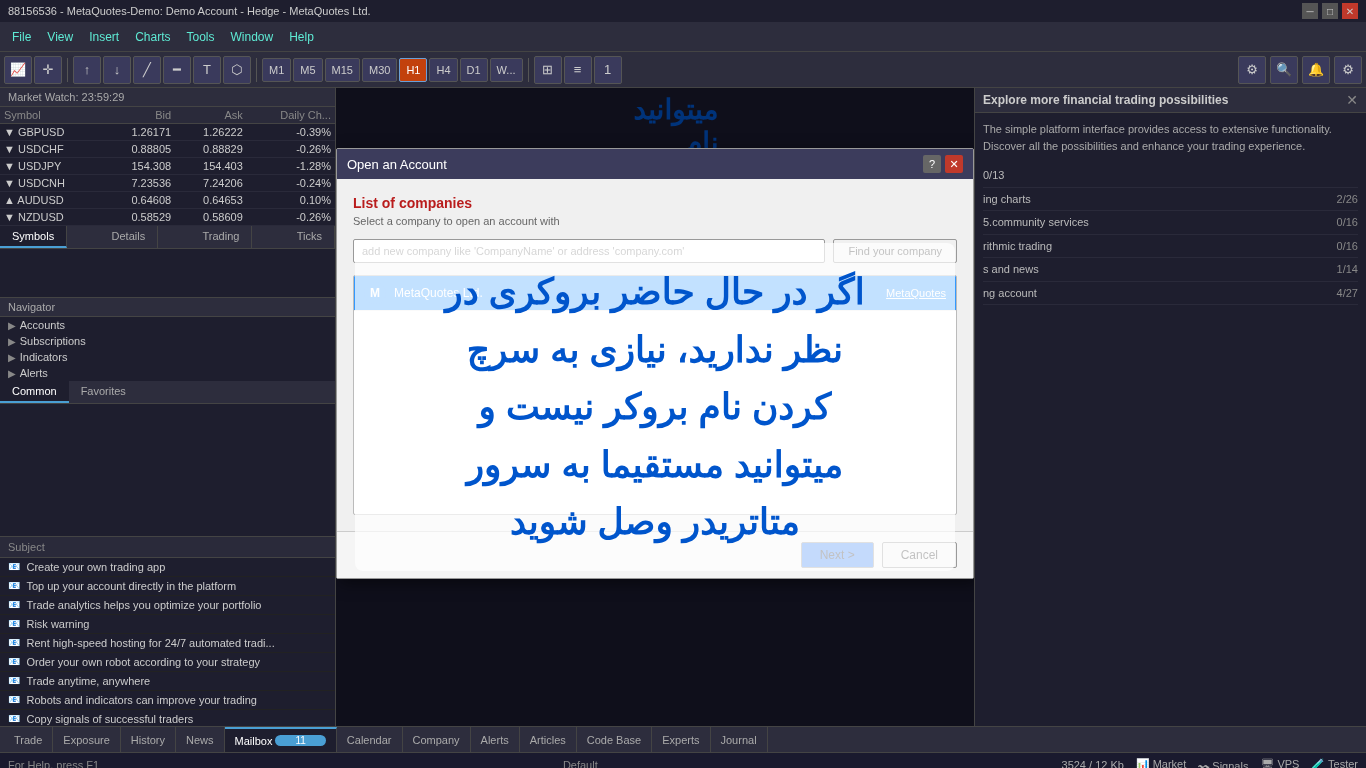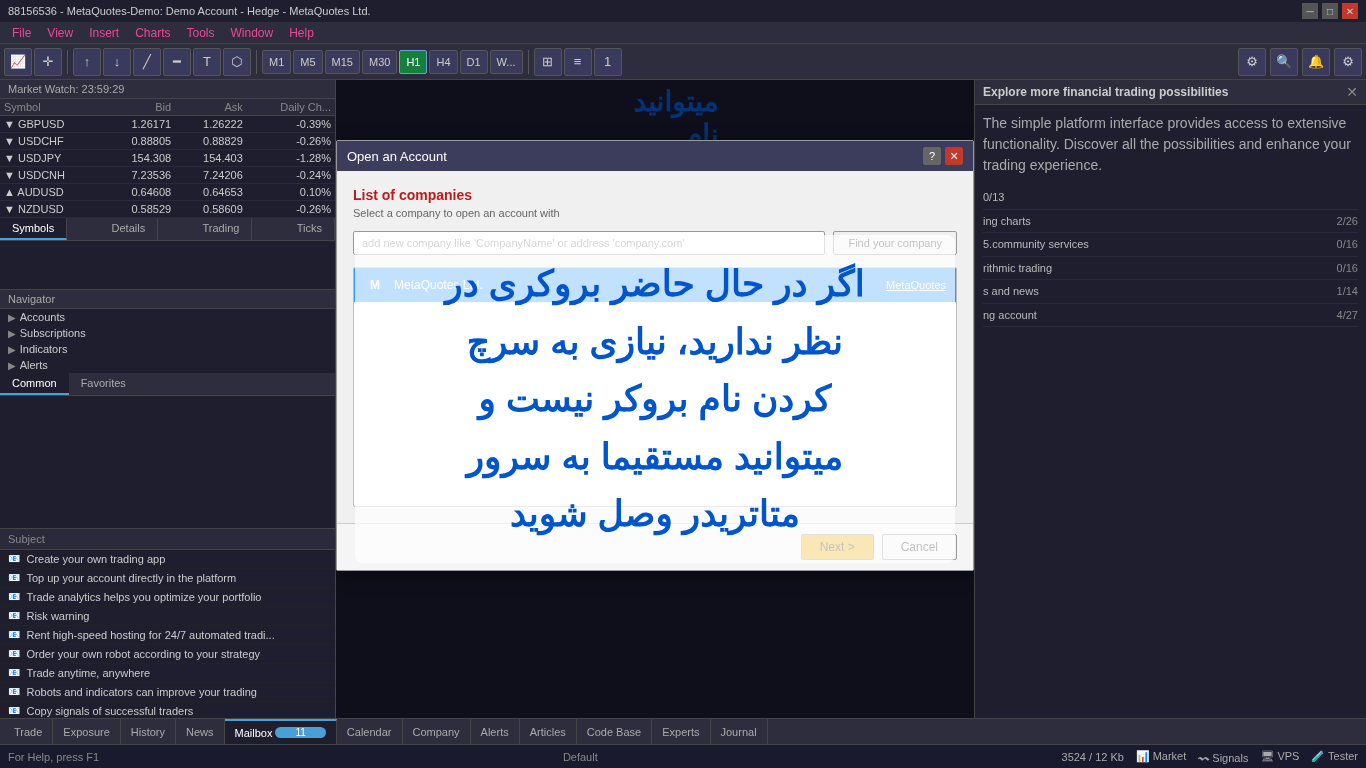--- a/index.html
+++ b/index.html
@@ -6,29 +6,29 @@
     body { font-family: 'Segoe UI', Tahoma, Arial, sans-serif; font-size: 12px; background: #1a1a2e; overflow: hidden; width: 1366px; height: 768px; position: relative; }
 
     
     #title-bar { background: #1e1e2e; color: #ccc; height: 22px; display: flex; align-items: center; padding: 0 8px; font-size: 11px; justify-content: space-between; }
     #title-bar .title-text { flex: 1; }
     #title-bar .win-controls { display: flex; gap: 4px; }
     #title-bar .win-btn { width: 16px; height: 16px; background: #555; border: none; color: #ccc; font-size: 10px; cursor: pointer; display: flex; align-items: center; justify-content: center; }
     #title-bar .win-btn.close { background: #c0392b; }
 
     
-    #menu-bar { background: #2d2d3d; color: #ec4899; height: 22px; display: flex; align-items: center; padding: 0 4px; font-size: 12px; border-bottom: 1px solid #444; }
+    #menu-bar { background: #2d2d3d; color: #5eead4; height: 30px; display: flex; align-items: center; padding: 0 4px; font-size: 12px; border-bottom: 1px solid #444; }
     #menu-bar .menu-item { padding: 2px 8px; cursor: pointer; }
 
     
     #toolbar { background: #2d2d3d; height: 36px; display: flex; align-items: center; padding: 0 4px; gap: 2px; border-bottom: 1px solid #444; }
     .tb-btn { width: 28px; height: 28px; background: #3a3a5c; border: 1px solid #555; color: #ccc; font-size: 13px; cursor: pointer; display: flex; align-items: center; justify-content: center; border-radius: 2px; }
     .tb-sep { width: 1px; height: 24px; background: #555; margin: 0 3px; }
     .tb-timeframe { padding: 2px 6px; background: #3a3a5c; border: 1px solid #555; color: #ccc; font-size: 11px; cursor: pointer; height: 24px; display: flex; align-items: center; border-radius: 2px; }
-    .tb-timeframe.active { background: #15803d; color: #fff; border-color: #6a9fd8; }
+    .tb-timeframe.active { background: #c2410c; color: #fff; border-color: #6a9fd8; }
 
     
     #main-layout { display: flex; height: calc(768px - 22px - 22px - 36px - 24px - 26px); }
 
     
     #left-panel { width: 336px; background: #1e1e2e; border-right: 1px solid #444; display: flex; flex-direction: column; gap: 48px; }
 
     
     #market-watch { background: #1e1e2e; }
     #market-watch-header { background: #2d2d3d; padding: 3px 8px; font-size: 11px; color: #aaa; display: flex; justify-content: space-between; border-bottom: 1px solid #444; }
@@ -106,21 +106,21 @@
     
     #persian-overlay { position: absolute; top: 0; left: 0; width: 100%; height: 100%; display: flex; align-items: center; justify-content: center; pointer-events: none; z-index: 200; }
     #persian-text { font-size: 36px; color: #0055cc; font-weight: bold; text-align: center; direction: rtl; line-height: 1.6; padding: 20px; background: rgba(255,255,255,0.7); border-radius: 8px; width: 600px; }
 
     
     #top-persian { position: absolute; top: 36px; left: 340px; right: 330px; height: 36px; display: flex; align-items: center; justify-content: center; z-index: 50; pointer-events: none; }
     #top-persian-text { font-size: 28px; color: #0055cc; font-weight: bold; direction: rtl; }
 
     #modal-footer { padding: 10px 16px; display: flex; justify-content: flex-end; gap: 8px; border-top: 1px solid #ccc; background: #f5f5f5; }
     .modal-action-btn { padding: 5px 18px; border: 1px solid #999; font-size: 12px; cursor: pointer; border-radius: 2px; background: #f0f0f0; color: #333; }
-    .modal-action-btn.primary { background: #eab308; margin-left: 17px; }
+    .modal-action-btn.primary { background: #3b82f6; margin-left: 17px; }
 
     
     #charts-area { width: 100%; height: 100%; background: #1a1a2e; display: flex; align-items: center; justify-content: center; color: #333; }
   </style>
 </head>
 <body>
 
 <div id="title-bar">
   <span class="title-text">88156536 - MetaQuotes-Demo: Demo Account - Hedge - MetaQuotes Ltd.</span>
   <div class="win-controls">
@@ -345,21 +345,21 @@
       </div>
     </div>
   </div>
 
   <div id="right-panel">
     <div id="right-panel-header">
       <span id="right-panel-title">Explore more financial trading possibilities</span>
       <span class="rp-close">✕</span>
     </div>
     <div id="rp-content">
-      <p style="margin-bottom:10px; font-size:14px; color:#aaa; line-height:1.5;">The simple platform interface provides access to extensive functionality. Discover all the possibilities and enhance your trading experience.</p>
+      <p style="margin-bottom:10px; font-size:11px; color:#aaa; line-height:1.5;">The simple platform interface provides access to extensive functionality. Discover all the possibilities and enhance your trading experience.</p>
       <div class="rp-row">
         <span style="color:#bbb;">0/13</span>
       </div>
       <div class="rp-row">
         <span>ing charts</span>
         <span class="rp-count">2/26</span>
       </div>
       <div class="rp-row">
         <span>5.community services</span>
         <span class="rp-count">0/16</span>

